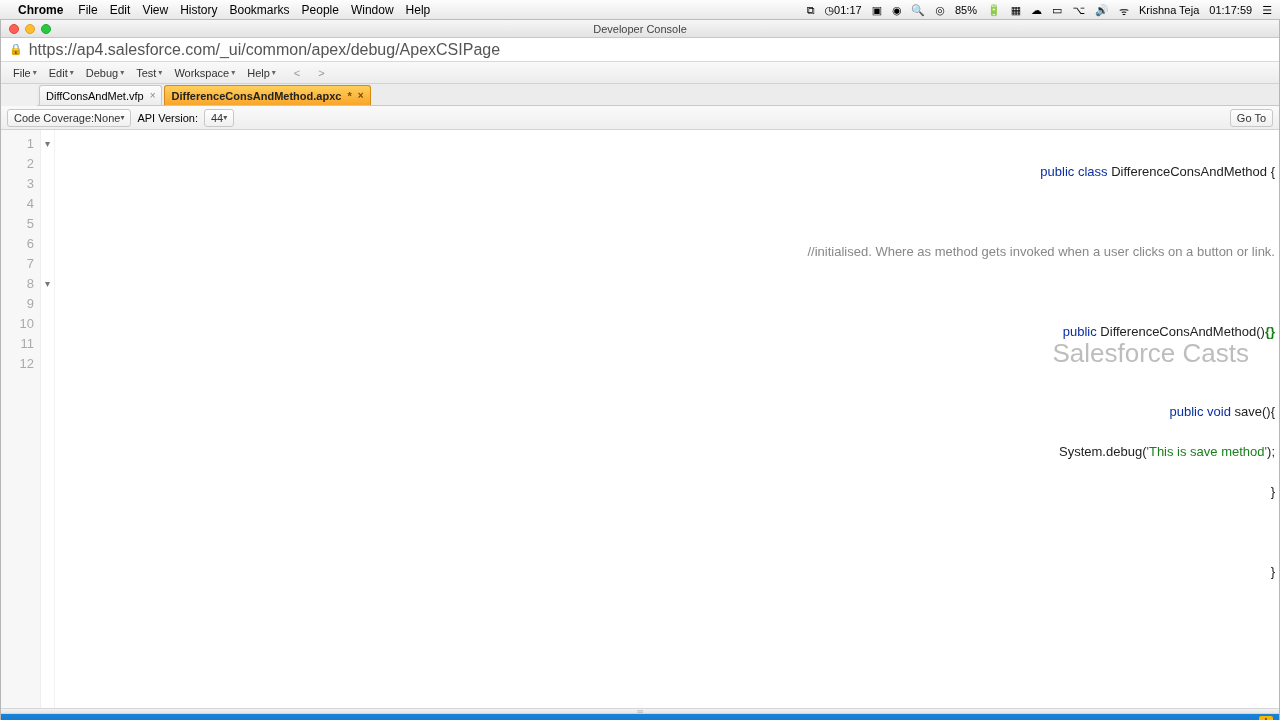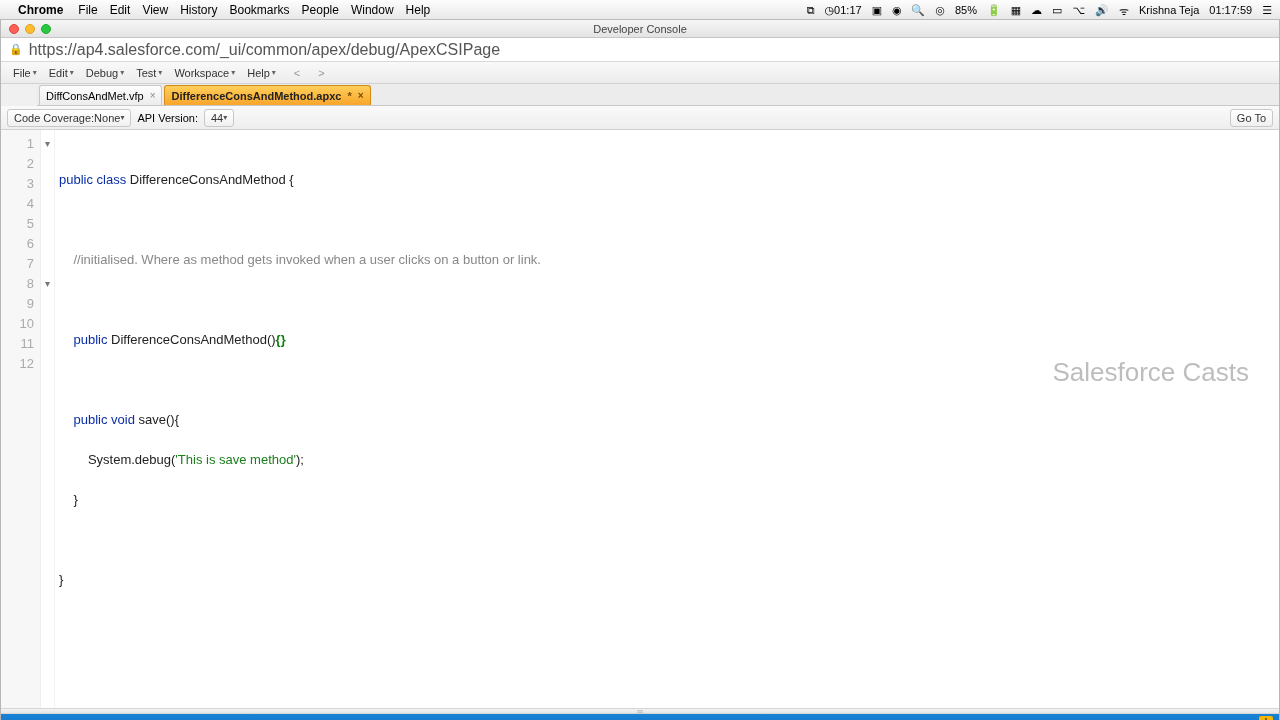--- a/index.html
+++ b/index.html
@@ -47,28 +47,28 @@
 .toolbar .btn { border: 1px solid #c8c8c8; background: linear-gradient(#fff,#f0f0f0); border-radius: 3px; padding: 2px 6px; display: flex; align-items: center; gap: 0; color: #333; }
 .toolbar .goto { position: absolute; right: 6px; }
 .small-caret { font-size: 8px; color: #555; }
 
 
 .editor-wrap { display: flex; height: 578px; background: #fff; }
 .gutter { width: 40px; background: #f7f7f7; border-right: 1px solid #eee; text-align: right; padding-top: 4px; font: 13px/20px Menlo, Consolas, monospace; color: #aaa; user-select: none; }
 .gutter div { padding-right: 6px; height: 20px; }
 .foldcol { width: 14px; background: #fff; border-right: 1px solid #f2f2f2; padding-top: 4px; font: 10px/20px Menlo, monospace; color: #777; }
 .foldcol div { height: 20px; text-align: center; }
-.code { flex: 1; padding: 20px 4px; font: 13px/20px Menlo, Consolas, monospace; color: #222; white-space: pre; position: relative; }
+.code { flex: 1; padding: 12px 4px; font: 13px/20px Menlo, Consolas, monospace; color: #222; white-space: pre; position: relative; text-align: right; }
 .code .ln { height: 20px; }
 .kw { color: #0a2ea4; }
 .type { color: #222; }
 .cmt { color: #888; }
 .str { color: #1a7f1a; }
 .brace-match { color: #0a7f0a; font-weight: 600; }
-.watermark { position: absolute; right: 30px; top: 232px; font-size: 26px; color: #bdbdbd; font-family: -apple-system, Arial, sans-serif; }
+.watermark { position: absolute; right: 30px; top: 213px; font-size: 26px; color: #bdbdbd; font-family: -apple-system, Arial, sans-serif; }
 
 
 .drag-bar { height: 6px; background: linear-gradient(#f2f2f2,#e6e6e6); border-top: 1px solid #d6d6d6; border-bottom: 1px solid #d6d6d6; text-align: center; font-size: 8px; color: #aaa; line-height: 5px; }
 
 
 .bottom { height: 20px; background: linear-gradient(#1a82d6,#0f6fc0); color: #fff; display: flex; align-items: center; padding: 0 8px; font-size: 11px; font-weight: 600; position: relative; }
 .bottom .warn { position: absolute; right: 6px; top: 2px; width: 14px; height: 14px; background: #f7b500; color: #5a3b00; font-size: 10px; font-weight: 700; border-radius: 2px; text-align: center; line-height: 14px; }
 .bottom .chev { color: #cfe6f8; font-size: 9px; margin-left: 6px; }
 </style>
 </head>

